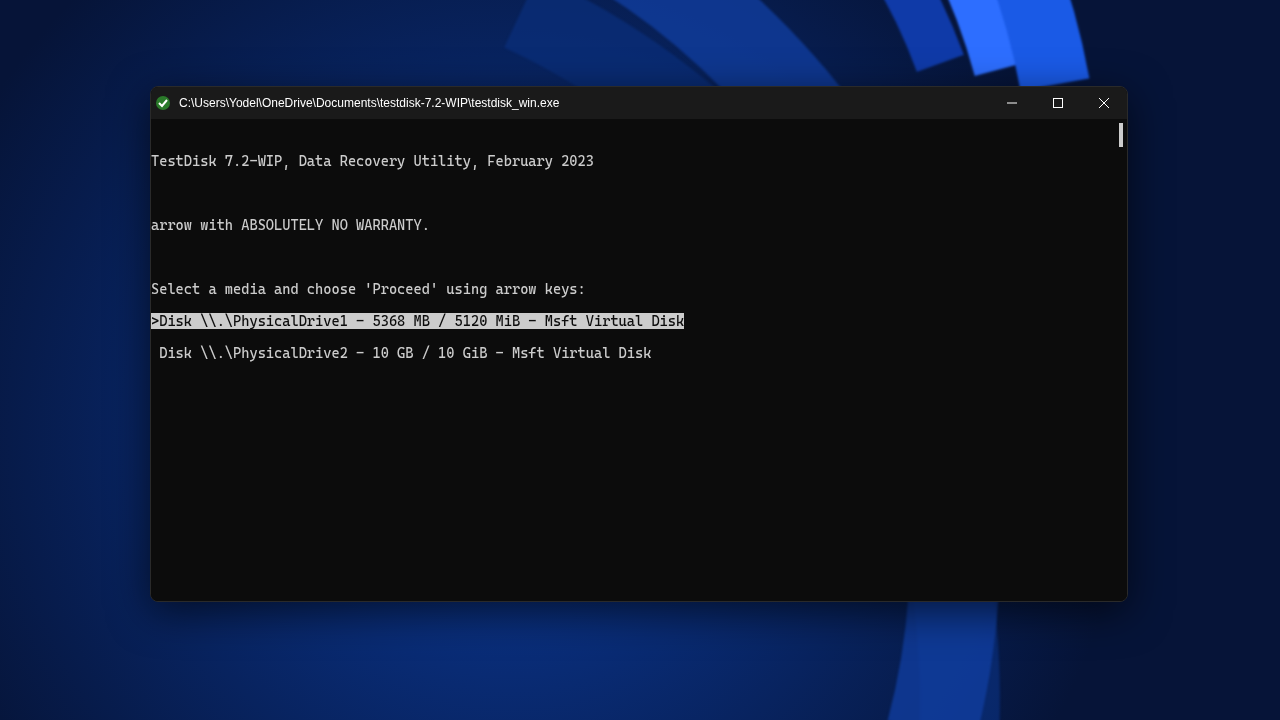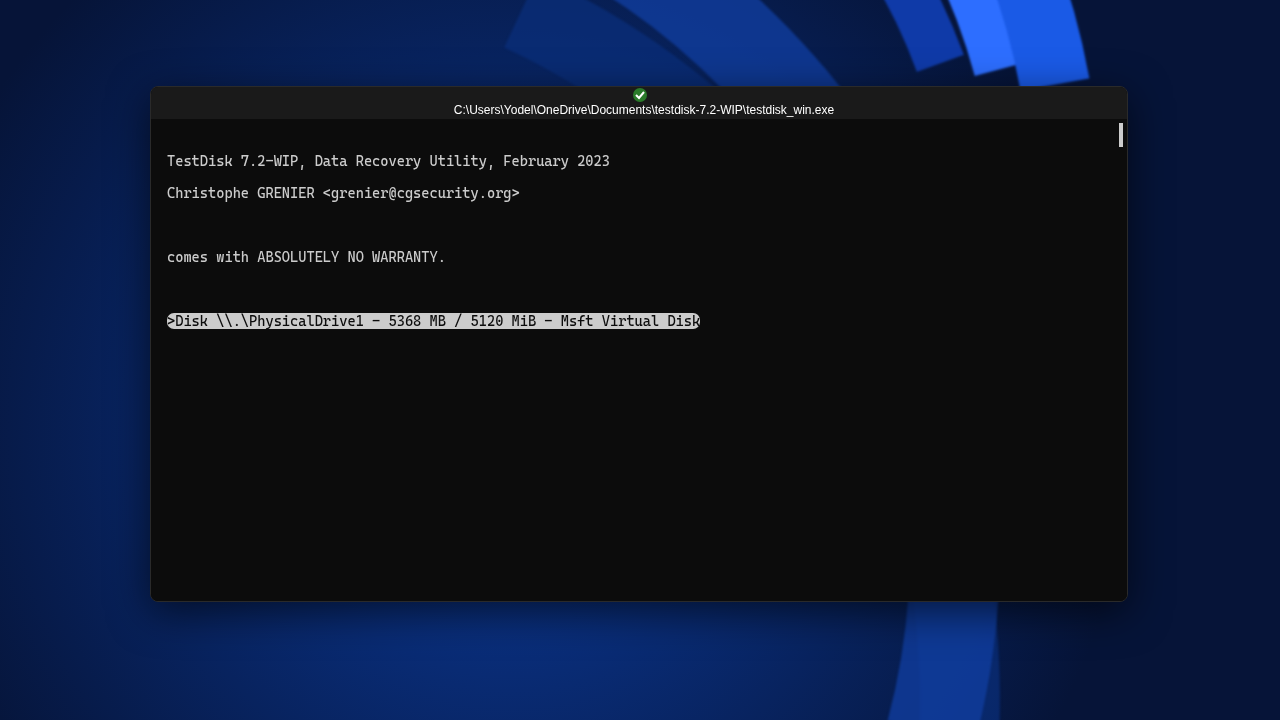--- a/index.html
+++ b/index.html
@@ -42,25 +42,24 @@
     display: flex;
     flex-direction: column;
     overflow: hidden;
     border: 1px solid #2a2a2a;
   }
   .titlebar {
     height: 32px;
     background: #1a1a1a;
     display: flex;
     align-items: center;
-    padding-left: 10px;
+    padding-left: 4px;
     color: #ffffff;
     font-size: 12px;
     user-select: none;
-    flex-direction: column;
   }
   .app-icon {
     width: 16px;
     height: 16px;
     margin-right: 8px;
     display: inline-flex;
     align-items: center;
     justify-content: center;
   }
   .app-icon svg { width: 16px; height: 16px; }
@@ -81,25 +80,24 @@
     flex: 1;
     background: #0c0c0c;
     color: #cccccc;
     font-family: "Cascadia Mono", "Consolas", monospace;
     font-size: 14px;
     line-height: 16px;
     padding: 2px 0 2px 0;
     position: relative;
     white-space: pre;
   }
-  .line { padding: 0 0 0 16px; }
+  .line { padding: 0 0 0 0; }
   .hl {
     background: #cccccc;
     color: #0c0c0c;
-    border-radius: 7px;
   }
   .scrollbar-stub {
     position: absolute;
     right: 4px;
     top: 4px;
     width: 4px;
     height: 24px;
     background: #cccccc;
   }
 </style>
@@ -139,25 +137,26 @@
         <svg viewBox="0 0 10 10">
             <path d="M0 0 L10 10 M10 0 L0 10"></path>
           </svg>
       </div>
     </div>
   </div>
 
   <div class="terminal">
     <div class="scrollbar-stub"></div>
 <div class="line">TestDisk 7.2-WIP, Data Recovery Utility, February 2023</div>
-<div class="line">Christophe GRENIER &lt;grenier@cgsecurity.org&gt;</div>
 <div class="line"> </div>
-<div class="line">comes with ABSOLUTELY NO WARRANTY.</div>
+<div class="line">arrow with ABSOLUTELY NO WARRANTY.</div>
 <div class="line"> </div>
+<div class="line">Select a media and choose 'Proceed' using arrow keys:</div>
 <div class="line"><span class="hl">&gt;Disk \\.\PhysicalDrive1 - 5368 MB / 5120 MiB - Msft Virtual Disk</span></div>
+<div class="line"> Disk \\.\PhysicalDrive2 - 10 GB / 10 GiB - Msft Virtual Disk</div>
 <div class="line"> </div>
 <div class="line"> </div>
 <div class="line"> </div>
 <div class="line"> </div>
 
 
 
 
 
 

